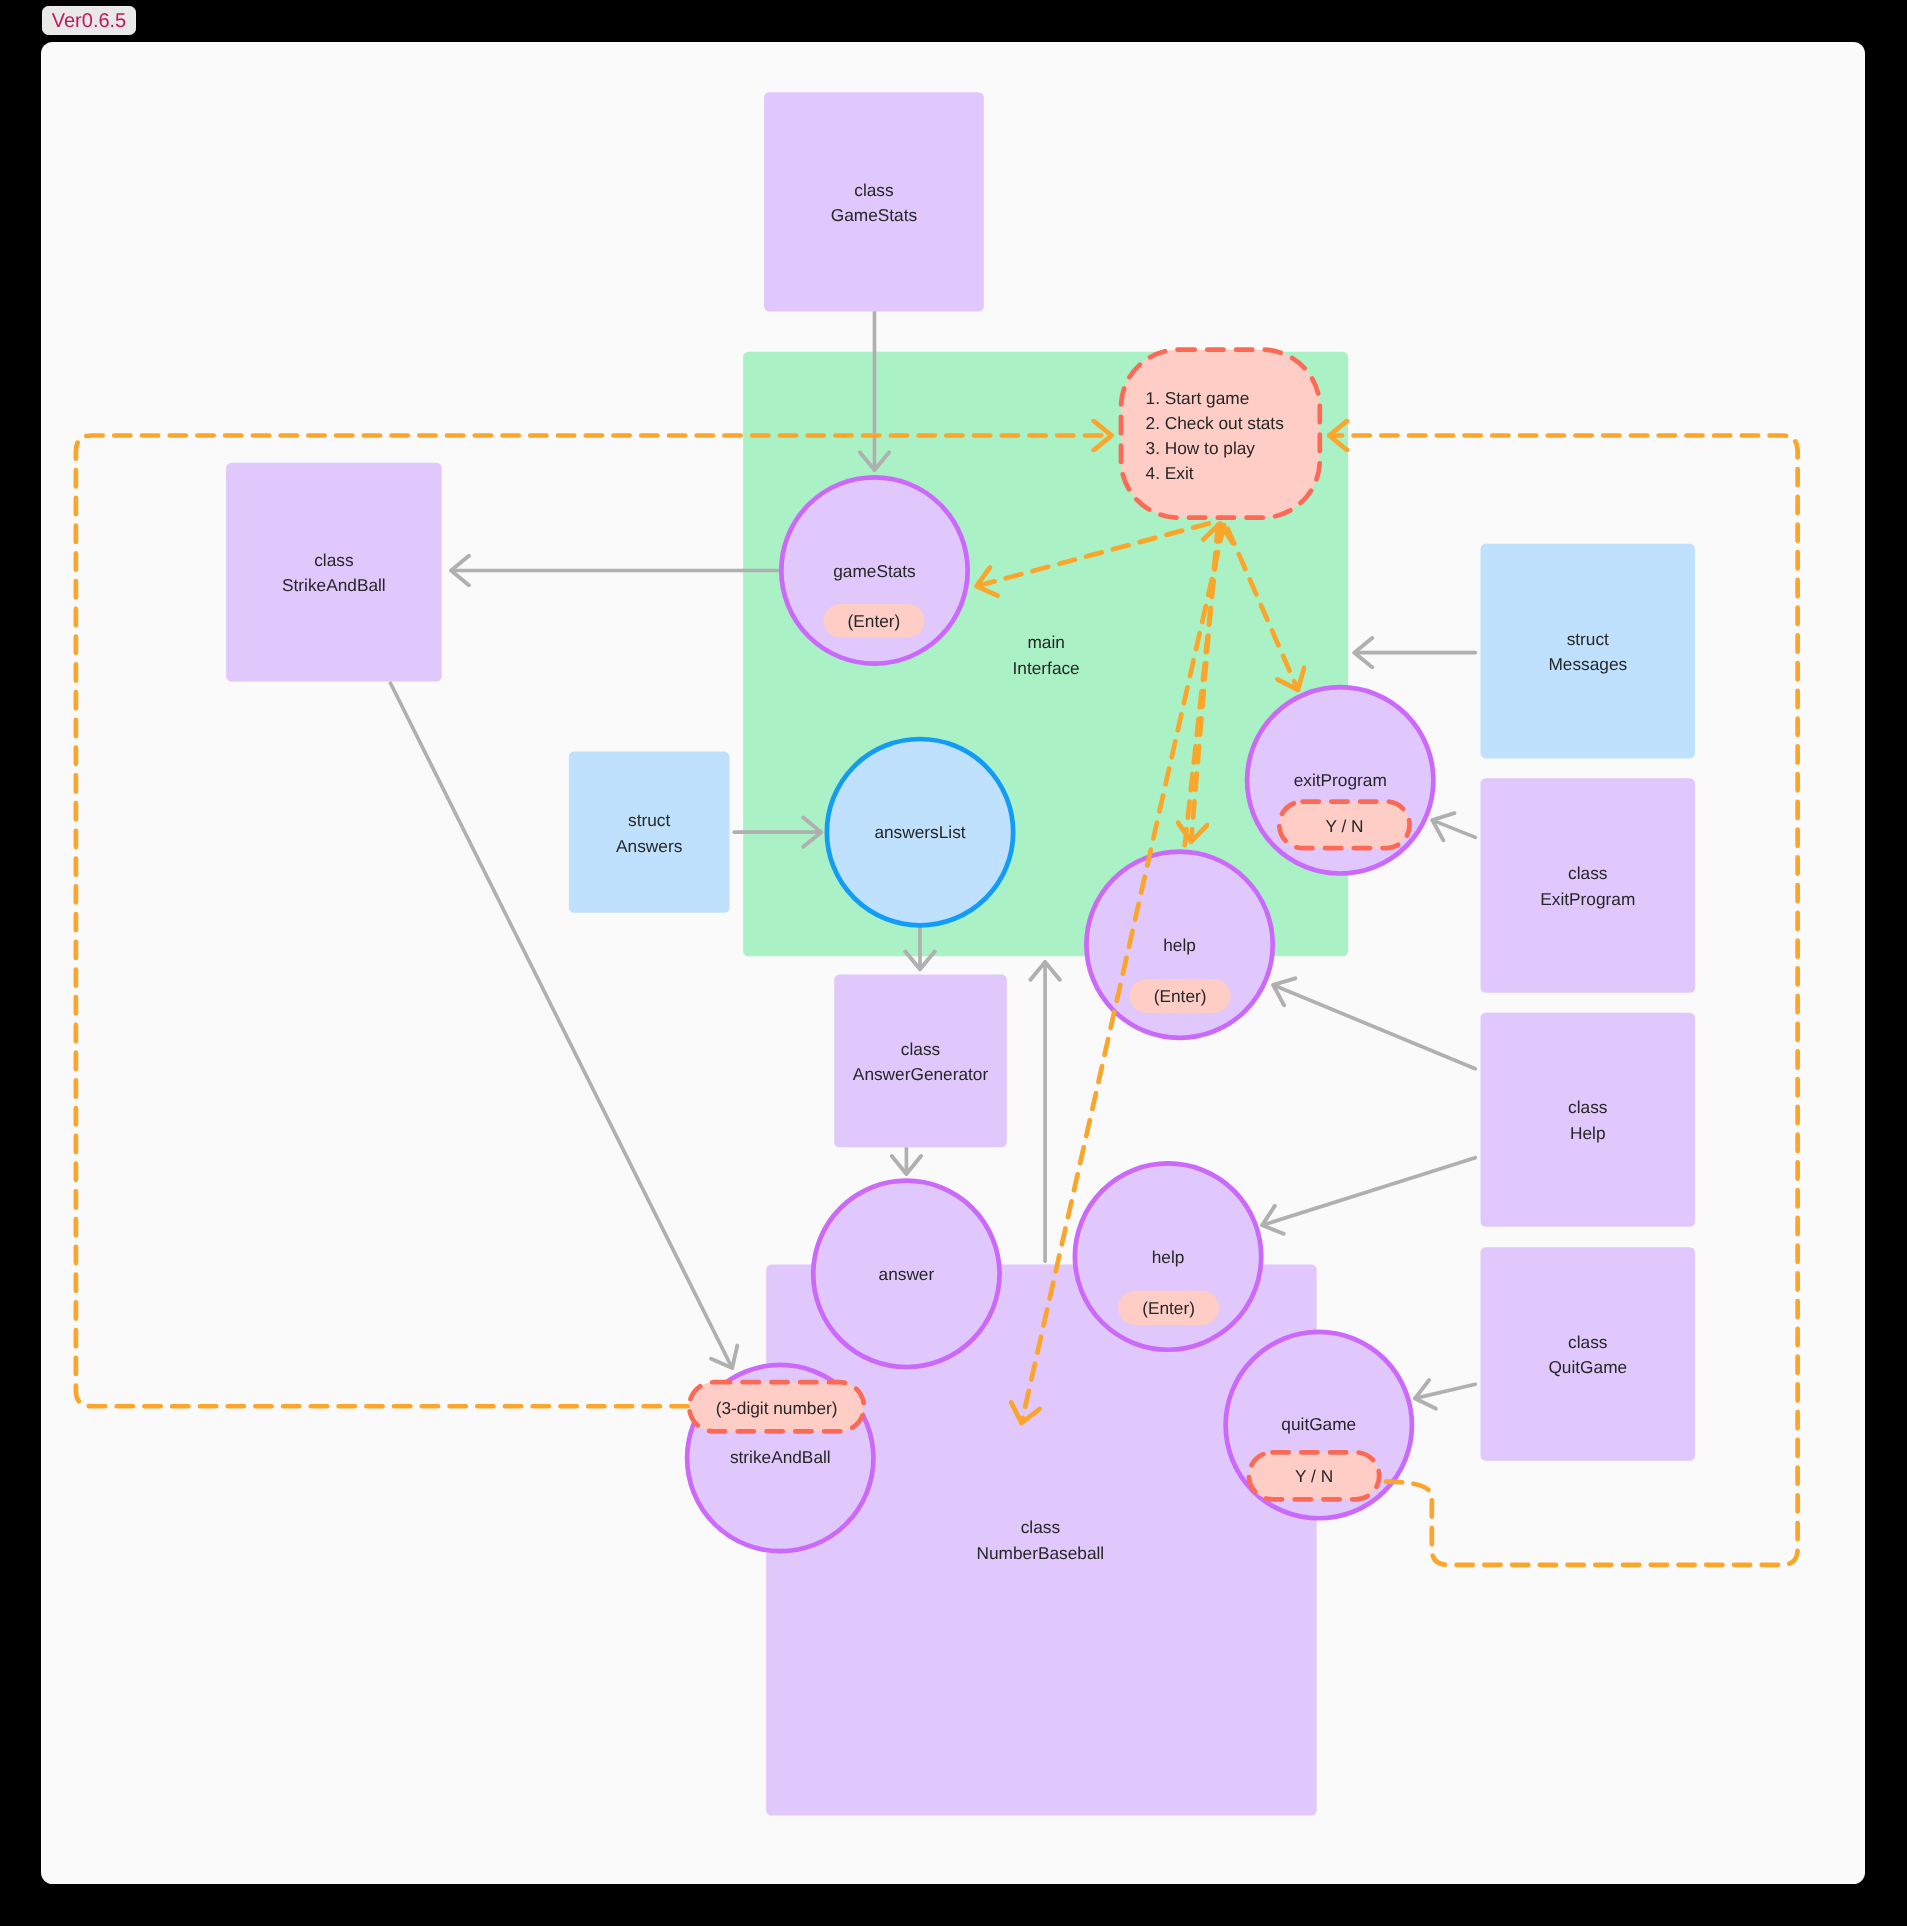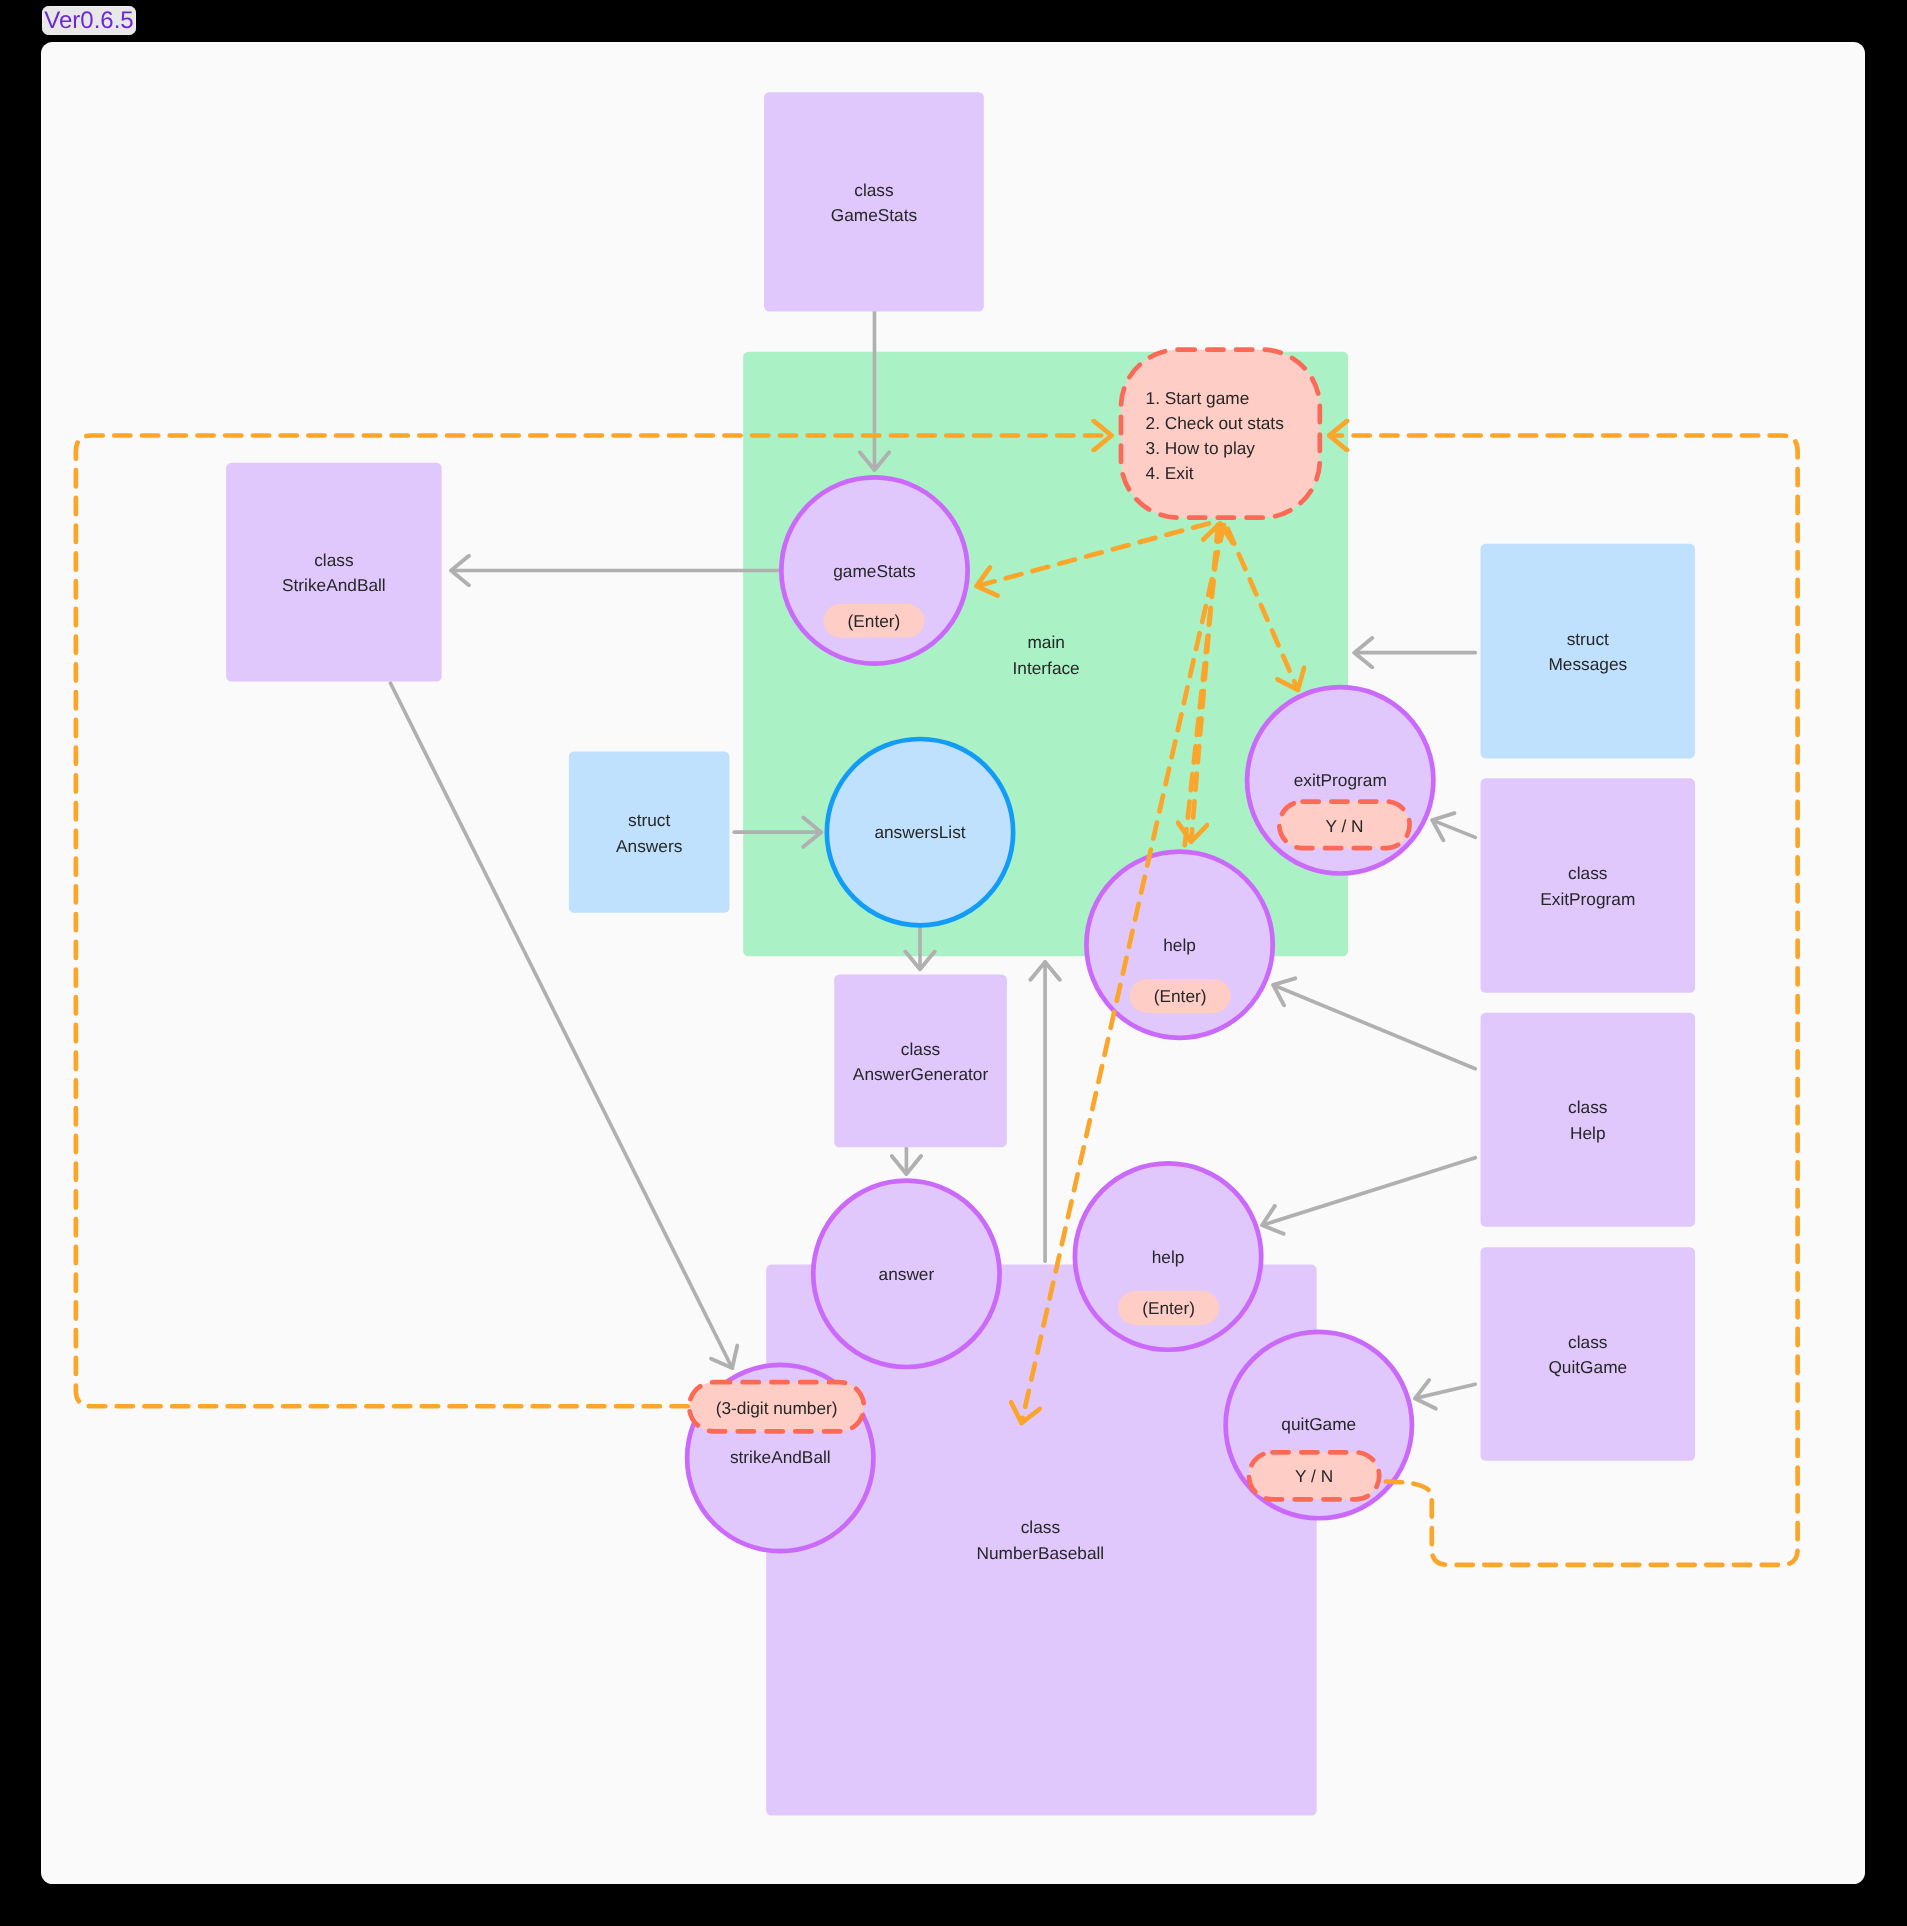--- a/index.html
+++ b/index.html
@@ -19,21 +19,21 @@
     border-radius: 11.5px;
     box-shadow: 0 0 0 1px rgba(0,0,0,0.05);
   }
   #badge {
     position: absolute; left: 42px; top: 6.3px;
     width: 94px; height: 29px;
     background: #e8e8e8;
     border: 1px solid #efefef;
     border-radius: 6.3px;
     display: flex; align-items: center; justify-content: center;
-    font-size: 24px; color: #6d28d9; line-height: 1;
+    font-size: 20px; color: #be185d; line-height: 1;
     -webkit-font-smoothing: antialiased;
     text-rendering: geometricPrecision;
     will-change: transform;
     transform: translateZ(0);
   }
   svg#diagram { position: absolute; left:0; top:0; width: 1907px; height: 1926px; }
   .nodeLabel, .menuLabel { font-family: "Liberation Sans", sans-serif; fill: #262626; }
   svg text { -webkit-font-smoothing: antialiased; text-rendering: geometricPrecision; }
 </style>
 </head>

